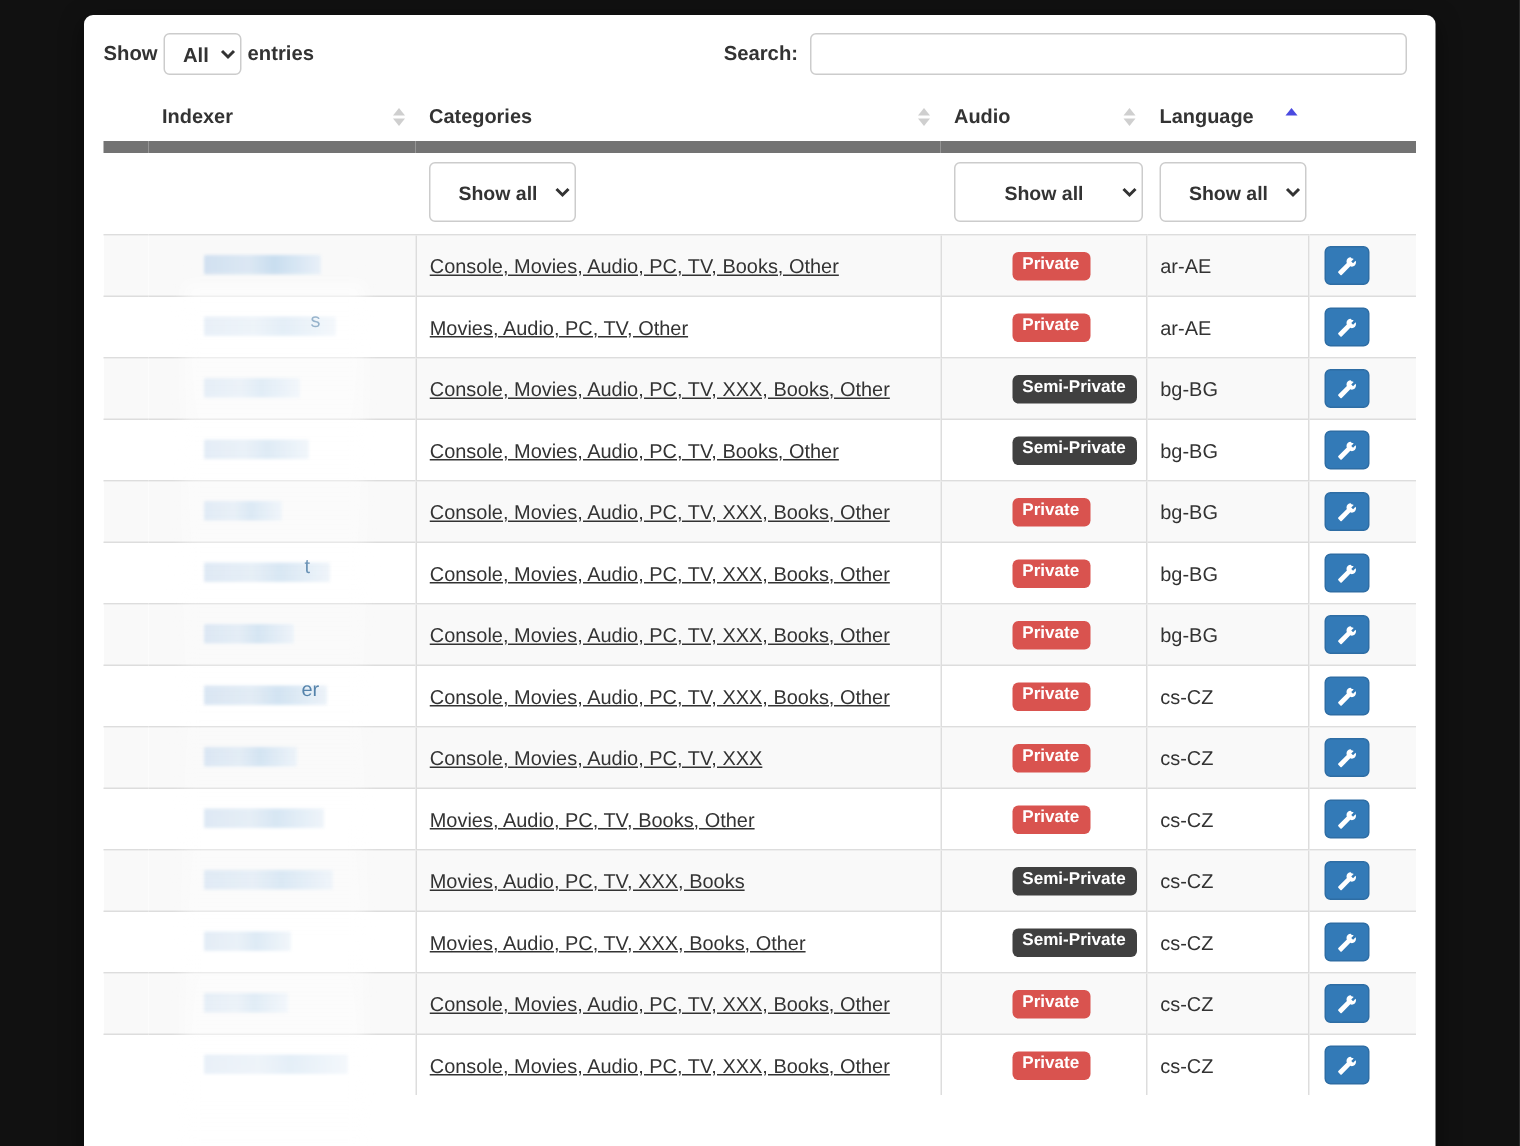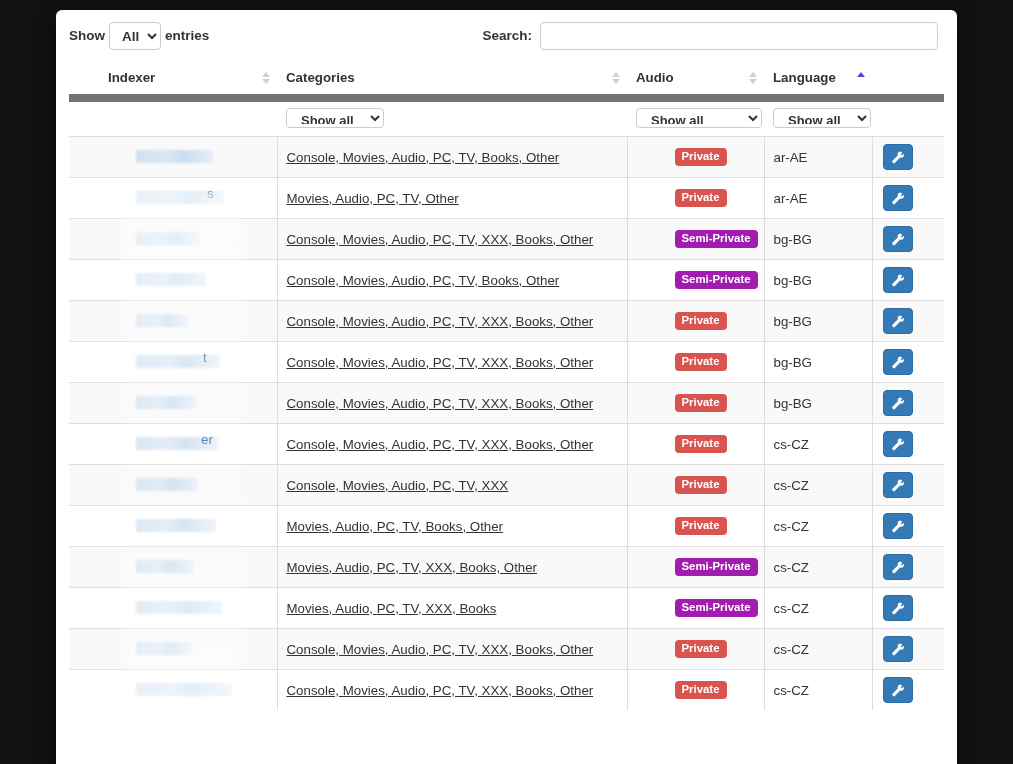--- a/index.html
+++ b/index.html
@@ -139,25 +139,26 @@
 
   tr.filter-row td {
     padding: 6px 9px 8px 9px;
     border-bottom: 1px solid #dddddd;
   }
   tr.filter-row select {
     font-family: "Liberation Sans", sans-serif;
     font-size: 13px;
     font-weight: bold;
     color: #333;
-    height: 20px;
+    height: 40px;
     border: 1px solid #cccccc;
     border-radius: 4px;
     background: #fff;
     padding: 3px 4px 3px 10px;
+    text-align: center;
   }
   tr.filter-row select.w-sm { width: 98px; }
   tr.filter-row select.w-md { width: 126px; }
 
   tbody.rows tr td {
     padding: 7px 9px;
     border-top: 1px solid #dddddd;
     height: 33px;
     overflow: hidden;
     white-space: nowrap;
@@ -213,21 +214,21 @@
     display: inline-block;
     padding: 3px 7px 4px 7px;
     font-size: 11.4px;
     font-weight: bold;
     color: #fff;
     border-radius: 4px;
     line-height: 1;
     margin-left: 38px;
   }
   .badge.private { background: #d9534f; }
-  .badge.semi    { background: #a21caf; }
+  .badge.semi    { background: #404040; }
 
   .btn-wrench {
     display: inline-flex;
     align-items: center;
     justify-content: center;
     width: 30px; height: 26px;
     background: #337ab7;
     border: 1px solid #2e6da4;
     border-radius: 4px;
     cursor: pointer;
@@ -424,44 +425,44 @@
             <td class="c-type"><span class="badge private">Private</span></td>
             <td class="c-lang">cs-CZ</td>
             <td class="c-act"><button class="btn-wrench">
                 <svg width="13" height="13" viewBox="0 0 16 16">
                   <path fill="#ffffff" d="M11.6 0.6c-1.9 0-3.4 1.5-3.4 3.4 0 0.5 0.1 0.9 0.3 1.3l-7 7c-0.3 0.3-0.3 0.8 0 1.1l1.7 1.7c0.3 0.3 0.8 0.3 1.1 0l7-7c0.4 0.2 0.9 0.3 1.3 0.3 1.9 0 3.4-1.5 3.4-3.4 0-0.6-0.1-1.1-0.4-1.5l-2 2-1.5-1.5 2-2c-0.4-0.3-1-0.4-1.5-0.4z"></path>
                 </svg>
               </button></td>
           </tr>
           <tr>
             <td class="c-blank"></td>
+            <td class="c-name"><span class="redact" style="width: 86px;"></span></td>
+            <td class="c-cat">Movies, Audio, PC, TV, XXX, Books</td>
+            <td class="c-type"><span class="badge semi">Semi-Private</span></td>
+            <td class="c-lang">cs-CZ</td>
+            <td class="c-act"><button class="btn-wrench">
+                <svg width="13" height="13" viewBox="0 0 16 16">
+                  <path fill="#ffffff" d="M11.6 0.6c-1.9 0-3.4 1.5-3.4 3.4 0 0.5 0.1 0.9 0.3 1.3l-7 7c-0.3 0.3-0.3 0.8 0 1.1l1.7 1.7c0.3 0.3 0.8 0.3 1.1 0l7-7c0.4 0.2 0.9 0.3 1.3 0.3 1.9 0 3.4-1.5 3.4-3.4 0-0.6-0.1-1.1-0.4-1.5l-2 2-1.5-1.5 2-2c-0.4-0.3-1-0.4-1.5-0.4z"></path>
+                </svg>
+              </button></td>
+          </tr>
+          <tr>
+            <td class="c-blank"></td>
             <td class="c-name"><span class="redact" style="width: 58px;"></span></td>
             <td class="c-cat">Movies, Audio, PC, TV, XXX, Books, Other</td>
             <td class="c-type"><span class="badge semi">Semi-Private</span></td>
             <td class="c-lang">cs-CZ</td>
             <td class="c-act"><button class="btn-wrench">
                 <svg width="13" height="13" viewBox="0 0 16 16">
                   <path fill="#ffffff" d="M11.6 0.6c-1.9 0-3.4 1.5-3.4 3.4 0 0.5 0.1 0.9 0.3 1.3l-7 7c-0.3 0.3-0.3 0.8 0 1.1l1.7 1.7c0.3 0.3 0.8 0.3 1.1 0l7-7c0.4 0.2 0.9 0.3 1.3 0.3 1.9 0 3.4-1.5 3.4-3.4 0-0.6-0.1-1.1-0.4-1.5l-2 2-1.5-1.5 2-2c-0.4-0.3-1-0.4-1.5-0.4z"></path>
                 </svg>
               </button></td>
           </tr>
           <tr>
             <td class="c-blank"></td>
-            <td class="c-name"><span class="redact" style="width: 86px;"></span></td>
-            <td class="c-cat">Movies, Audio, PC, TV, XXX, Books</td>
-            <td class="c-type"><span class="badge semi">Semi-Private</span></td>
-            <td class="c-lang">cs-CZ</td>
-            <td class="c-act"><button class="btn-wrench">
-                <svg width="13" height="13" viewBox="0 0 16 16">
-                  <path fill="#ffffff" d="M11.6 0.6c-1.9 0-3.4 1.5-3.4 3.4 0 0.5 0.1 0.9 0.3 1.3l-7 7c-0.3 0.3-0.3 0.8 0 1.1l1.7 1.7c0.3 0.3 0.8 0.3 1.1 0l7-7c0.4 0.2 0.9 0.3 1.3 0.3 1.9 0 3.4-1.5 3.4-3.4 0-0.6-0.1-1.1-0.4-1.5l-2 2-1.5-1.5 2-2c-0.4-0.3-1-0.4-1.5-0.4z"></path>
-                </svg>
-              </button></td>
-          </tr>
-          <tr>
-            <td class="c-blank"></td>
             <td class="c-name"><span class="redact" style="width: 56px;"></span></td>
             <td class="c-cat">Console, Movies, Audio, PC, TV, XXX, Books, Other</td>
             <td class="c-type"><span class="badge private">Private</span></td>
             <td class="c-lang">cs-CZ</td>
             <td class="c-act"><button class="btn-wrench">
                 <svg width="13" height="13" viewBox="0 0 16 16">
                   <path fill="#ffffff" d="M11.6 0.6c-1.9 0-3.4 1.5-3.4 3.4 0 0.5 0.1 0.9 0.3 1.3l-7 7c-0.3 0.3-0.3 0.8 0 1.1l1.7 1.7c0.3 0.3 0.8 0.3 1.1 0l7-7c0.4 0.2 0.9 0.3 1.3 0.3 1.9 0 3.4-1.5 3.4-3.4 0-0.6-0.1-1.1-0.4-1.5l-2 2-1.5-1.5 2-2c-0.4-0.3-1-0.4-1.5-0.4z"></path>
                 </svg>
               </button></td>
           </tr>

